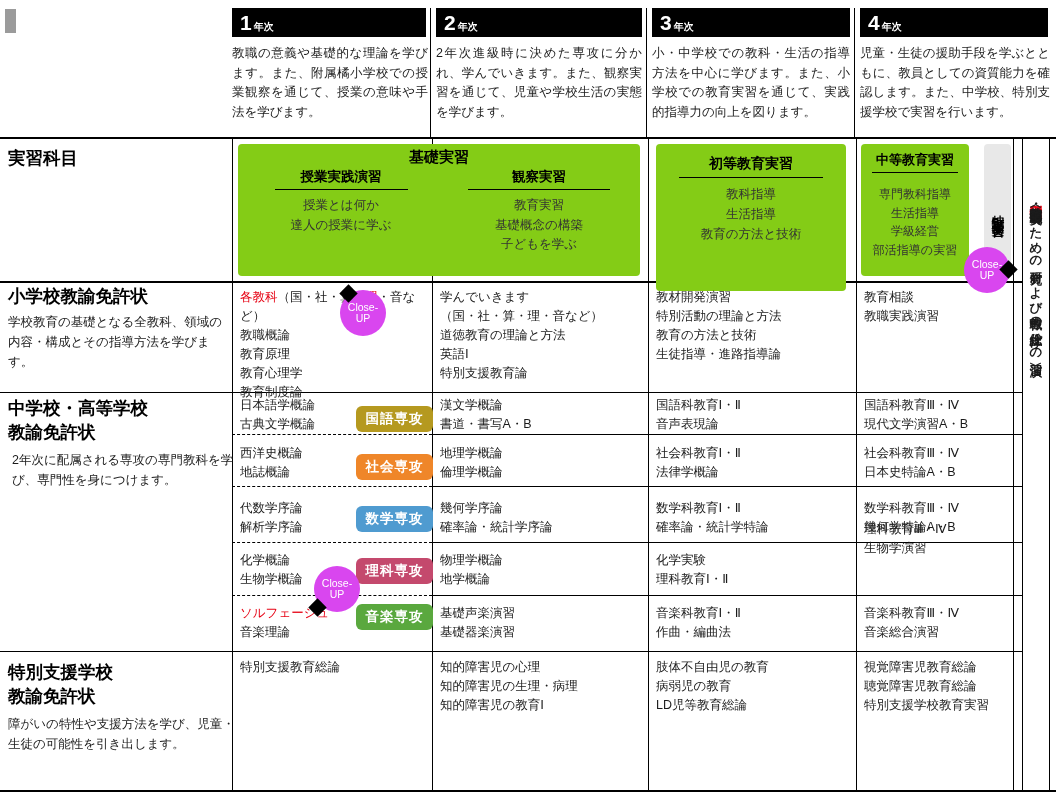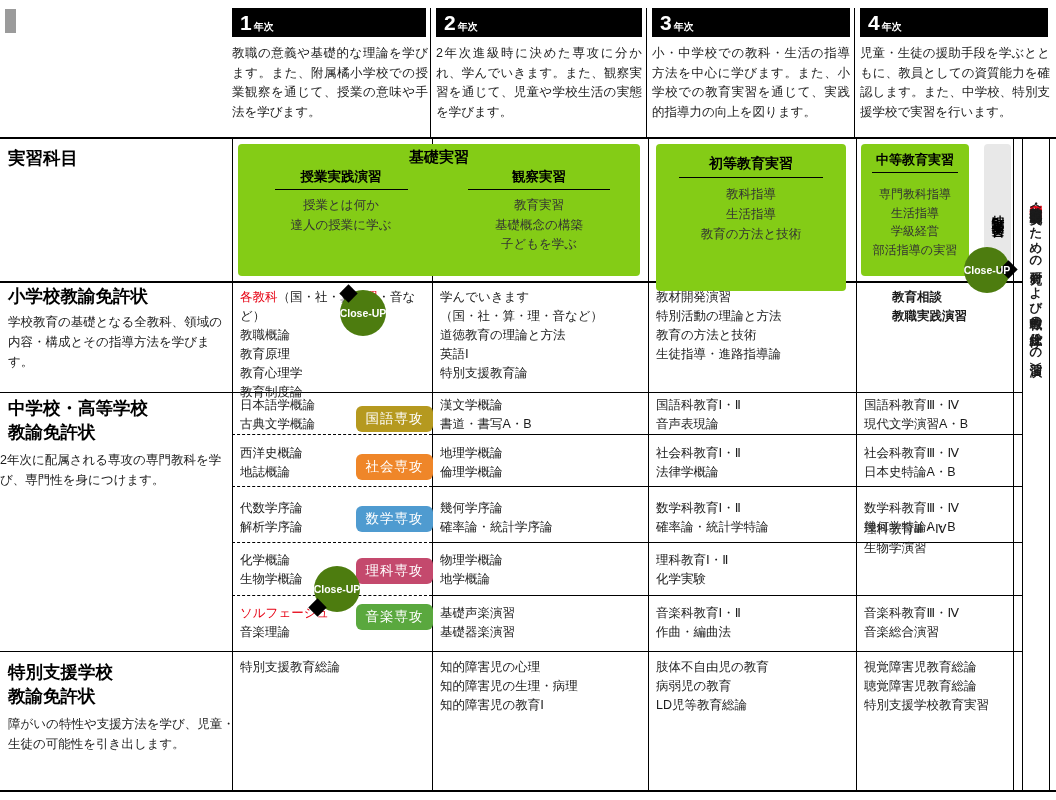--- a/index.html
+++ b/index.html
@@ -22,23 +22,23 @@
   
   .graybox{position:absolute;background:#84cc16;border-radius:4px;z-index:2;}
   .gb-title{position:absolute;left:0;right:0;text-align:center;font-weight:bold;color:#000;}
   .sub-title{display:inline-block;border-bottom:1.5px solid #000;font-weight:bold;font-size:13.5px;padding:0 26px 3px;color:#000;}
   .gb-items{margin-top:6px;font-size:12.5px;line-height:19.5px;color:#333;}
   .subcol{position:absolute;text-align:center;}
   
   .cell{position:absolute;font-size:12.5px;line-height:19px;color:#1b1b1b;z-index:3;}
   .red{color:#e60012;}
   
-  .badge{position:absolute;left:356px;width:77px;height:26px;border-radius:6px;color:#fff;font-weight:normal;font-size:13.5px;display:flex;align-items:center;justify-content:center;z-index:4;letter-spacing:1px;}
-  
-  .closeup{position:absolute;width:46px;height:46px;background:#4d7c0f;border-radius:50%;color:#fff;font-weight:bold;font-size:10.5px;line-height:11px;display:flex;flex-direction:row;align-items:center;justify-content:center;text-align:center;z-index:6;}
+  .badge{position:absolute;left:356px;width:77px;height:26px;border-radius:6px;color:#fff;font-weight:bold;font-size:13.5px;display:flex;align-items:center;justify-content:center;z-index:4;letter-spacing:1px;}
+  
+  .closeup{position:absolute;width:46px;height:46px;background:#d946ef;border-radius:50%;color:#fff;font-weight:normal;font-size:10.5px;line-height:11px;display:flex;flex-direction:column;align-items:center;justify-content:center;text-align:center;z-index:6;}
   .closeup .tail{position:absolute;width:13px;height:13px;background:#000;transform:rotate(45deg);z-index:-1;}
   .tail-a{top:-3px;left:2px;}
   .tail-b{bottom:-2px;left:-3px;}
   .tail-c{right:-5px;top:16px;}
   
   .vtext{writing-mode:vertical-rl;text-orientation:upright;}
   .strip{position:absolute;left:984px;top:144px;width:27px;height:133px;background:#e8e8e8;border-radius:4px;display:flex;align-items:center;justify-content:center;z-index:2;}
   .strip .vtext{font-size:12.5px;font-weight:bold;letter-spacing:2px;color:#000;}
   .rightcol{position:absolute;left:1022px;top:138px;width:28px;height:653px;border:1.5px solid #000;box-sizing:border-box;display:flex;justify-content:center;background:#fff;z-index:2;}
   .rightcol .vtext{margin-top:56px;font-size:12.5px;font-weight:bold;letter-spacing:0.5px;line-height:14px;}
@@ -163,30 +163,30 @@
     <div>道徳教育の理論と方法</div>
     <div>英語Ⅰ</div>
     <div>特別支援教育論</div>
   </div>
   <div class="cell" style="left:656px;top:288px;width:196px;">
     <div>教材開発演習</div>
     <div>特別活動の理論と方法</div>
     <div>教育の方法と技術</div>
     <div>生徒指導・進路指導論</div>
   </div>
-  <div class="cell" style="left:892px;top:288px;width:146px;font-weight:bold;">
+  <div class="cell" style="left:864px;top:288px;width:146px;">
     <div>教育相談</div>
     <div>教職実践演習</div>
   </div>
 
   <div class="rowlabel" style="left:8px;top:396px;">
     <div>中学校・高等学校</div>
     <div>教諭免許状</div>
   </div>
-  <div class="rowdesc" style="left:0;top:450px;width:226px;">2年次に配属される専攻の専門教科を学び、専門性を身につけます。</div>
+  <div class="rowdesc" style="left:12px;top:450px;width:226px;">2年次に配属される専攻の専門教科を学び、専門性を身につけます。</div>
 
   <div class="cell" style="left:240px;top:396px;width:115px;">
     <div>日本語学概論</div>
     <div>古典文学概論</div>
   </div>
   <div class="badge" style="top: 406px; background-color: rgb(181, 153, 31);">国語専攻</div>
   <div class="cell" style="left:440px;top:396px;width:204px;">
     <div>漢文学概論</div>
     <div>書道・書写A・B</div>
   </div>
@@ -238,22 +238,22 @@
   <div class="cell" style="left:240px;top:551px;width:115px;">
     <div>化学概論</div>
     <div>生物学概論</div>
   </div>
   <div class="badge" style="top: 558px; background-color: rgb(196, 73, 109);">理科専攻</div>
   <div class="cell" style="left:440px;top:551px;width:204px;">
     <div>物理学概論</div>
     <div>地学概論</div>
   </div>
   <div class="cell" style="left:656px;top:551px;width:196px;">
+    <div>化学実験</div>
     <div>理科教育Ⅰ・Ⅱ</div>
-    <div>化学実験</div>
   </div>
   <div class="cell" style="left:864px;top:520px;width:146px;">
     <div>理科教育Ⅲ・Ⅳ</div>
     <div>生物学演習</div>
   </div>
 
   <div class="cell" style="left:240px;top:604px;width:115px;">
     <div class="red">ソルフェージュ</div>
     <div>音楽理論</div>
   </div>

